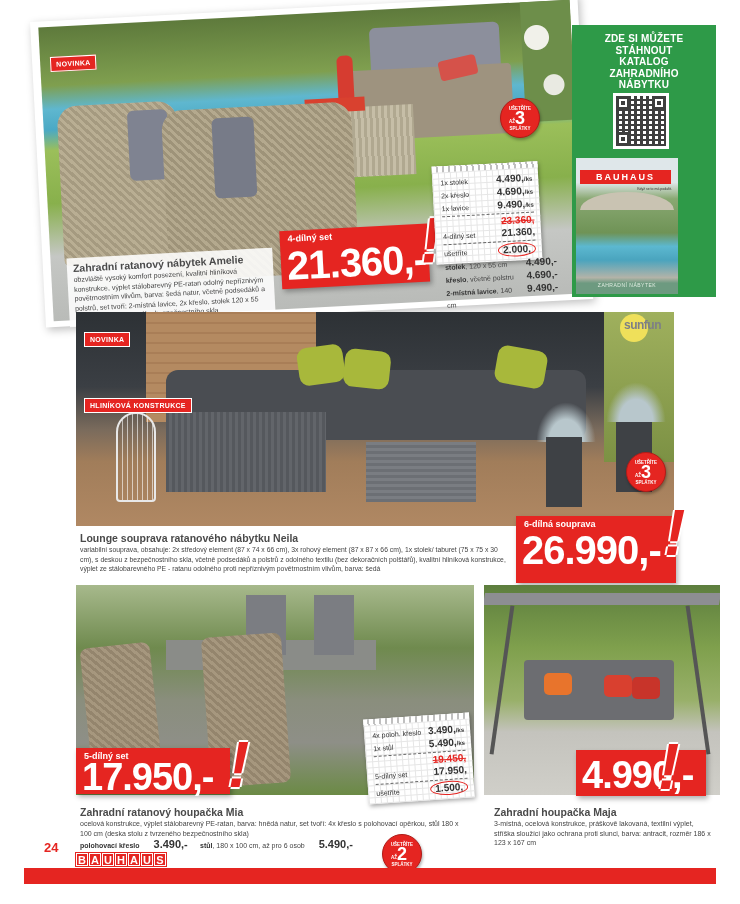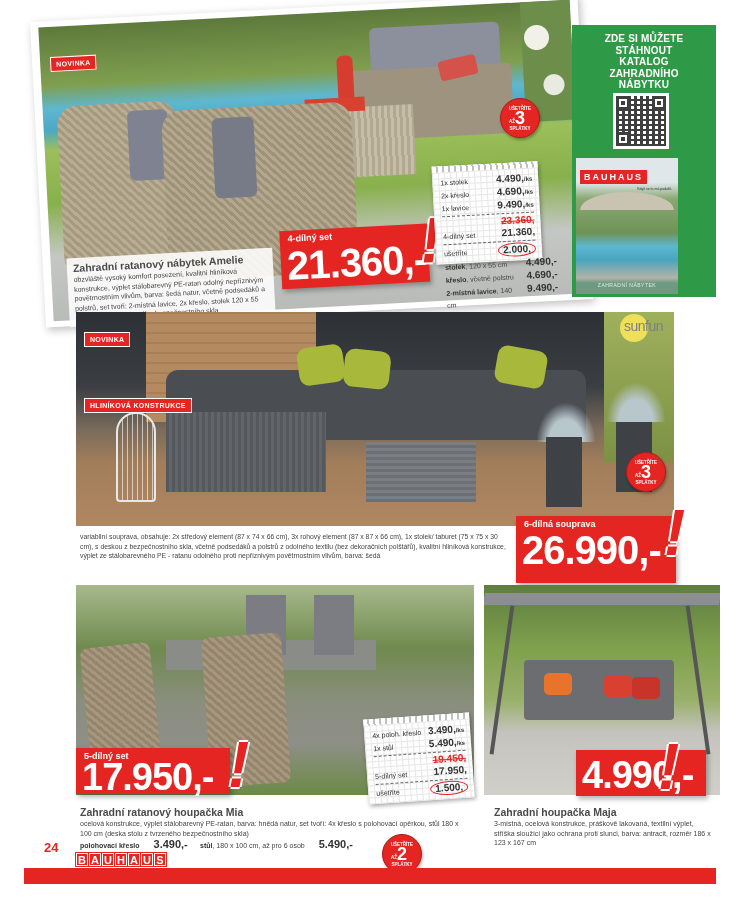--- a/index.html
+++ b/index.html
@@ -101,21 +101,21 @@
     position: relative;
   }
   .qr-eye { position:absolute; width: 14px; height: 14px; border: 3px solid #000; background: #fff; }
   .qr-eye::after { content:""; position:absolute; left: 2px; top: 2px; width: 4px; height: 4px; background:#000; }
   .cat-cover {
     position: absolute; left: 4px; top: 133px; width: 102px; height: 136px;
     background: linear-gradient(180deg, #dfe7ea 0 18%, #89a872 30%, #6f9356 55%, #5cb8d0 65%, #4aa4be 75%, #b3b3a8 88%, #6d9a80 92%, #6d9a80 100%);
     overflow: hidden;
   }
   .cat-logo {
-    position: absolute; left: 4px; top: 12px; height: 14px; background: #e52521; color: #fff; font-size: 9px; font-weight: bold; letter-spacing: 2px; padding: 1px 4px; line-height: 12px;
+    position: absolute; left: 4px; top: 12px; height: 14px; background: #e52521; color: #fff; font-size: 9px; font-weight: bold; letter-spacing: 2px; padding: 1px 16px; line-height: 12px;
   }
   .cat-slogan { position:absolute; right: 6px; top: 29px; font-size: 3.5px; color: #333; }
   .cat-umbrella { position:absolute; left: 4px; top: 34px; width: 94px; height: 18px; background: #c9c3b2; border-radius: 50% 50% 0 0 / 100% 100% 0 0; }
   .cat-footer { position:absolute; left: 0; right: 0; bottom: 6px; font-size: 5px; color: #e0ece0; text-align: center; letter-spacing: 0.5px; }
 
   
   .neila-photo {
     position: absolute; left: 76px; top: 312px; width: 598px; height: 214px;
     background: linear-gradient(180deg, #2d3135 0%, #3b3f44 35%, #7a6b5c 55%, #a17d5a 70%, #b08863 100%);
     overflow: hidden;
@@ -126,21 +126,21 @@
   .sofa-l2 { position:absolute; left: 90px; top: 100px; width: 160px; height: 80px; background: repeating-linear-gradient(90deg,#55585d 0 3px,#62656a 3px 6px); }
   .pillow { position:absolute; width: 46px; height: 38px; background: #a8b83b; border-radius: 10px; }
   .neila-table { position:absolute; left: 290px; top: 130px; width: 110px; height: 60px; background: repeating-linear-gradient(0deg,#6c6f74 0 3px,#7a7d82 3px 6px); }
   .lantern { position:absolute; left: 40px; top: 100px; width: 40px; height: 90px; border: 2px solid #e8e8e8; border-radius: 20px 20px 4px 4px; background: repeating-linear-gradient(90deg,transparent 0 4px,rgba(255,255,255,0.6) 4px 5px); }
   .planter { position:absolute; width: 36px; height: 70px; background: #3e4145; }
   .grass { position:absolute; width: 60px; height: 40px; background: radial-gradient(ellipse at bottom, #b8c7cc 0 40%, transparent 70%); }
   .sunfun {
     position: absolute; left: 618px; top: 312px; width: 56px; height: 34px;
   }
   .sunfun .sun { position:absolute; left: 2px; top: 2px; width: 28px; height: 28px; border-radius:50%; background:#efe05a; }
-  .sunfun .txt { position:absolute; left: 6px; top: 6px; font-size: 14px; font-weight: normal; color: #7d7f86; letter-spacing: -0.5px; }
+  .sunfun .txt { position:absolute; left: 6px; top: 6px; font-size: 12px; font-weight: bold; color: #7d7f86; letter-spacing: -0.5px; }
 
   
   .mia-photo {
     position: absolute; left: 76px; top: 585px; width: 398px; height: 210px;
     background: linear-gradient(180deg, #a7b98c 0%, #6f8a4e 30%, #8a8e7d 55%, #8e8f87 75%, #6b8a45 100%);
     overflow: hidden;
   }
   .mia-table { position:absolute; left: 90px; top: 55px; width: 210px; height: 30px; background: #8a8c88; }
   .mia-chair { position:absolute; width: 70px; height: 130px; background: repeating-linear-gradient(45deg,#94856d 0 3px,#a6977e 3px 6px); border-radius: 8px; }
   .mia-chairback { position:absolute; width: 40px; height: 60px; background: #7b7d82; }
@@ -301,20 +301,21 @@
   <div class="txt">sunfun</div>
 </div>
 <div class="installment" style="left:626px; top:452px;">
   <span class="t1">UŠETŘÍTE</span>
   <span class="az">AŽ</span>
   <span class="n">3</span>
   <span class="t2">SPLÁTKY</span>
 </div>
 
 <div style="position:absolute; left:80px; top:532px; width:430px;">
+  <div class="prod-title">Lounge souprava ratanového nábytku Neila</div>
   <div class="prod-desc" style="font-size:6.8px; line-height:9.5px;">variabilní souprava, obsahuje: 2x středový element (87 x 74 x 66 cm), 3x rohový element (87 x 87 x 66 cm), 1x stolek/ taburet (75 x 75 x 30 cm), s deskou z bezpečnostního skla, včetně podsedáků a polstrů z odolného textilu (bez dekoračních polštářů), kvalitní hliníková konstrukce, výplet ze stálobarevného PE - ratanu odolného proti nepříznivým povětrnostním vlivům, barva: šedá</div>
 </div>
 
 <div class="price-box" style="left:516px; top:516px; width:160px; height:67px;">
   <span class="set-label">6-dílná souprava</span>
   <span class="price" style="top:12px; font-size:40px;">26.990,-</span>
 </div>
 <div class="excl" style="left:664px; top:496px; font-size:64px;">!</div>
 
 <div class="mia-photo">

